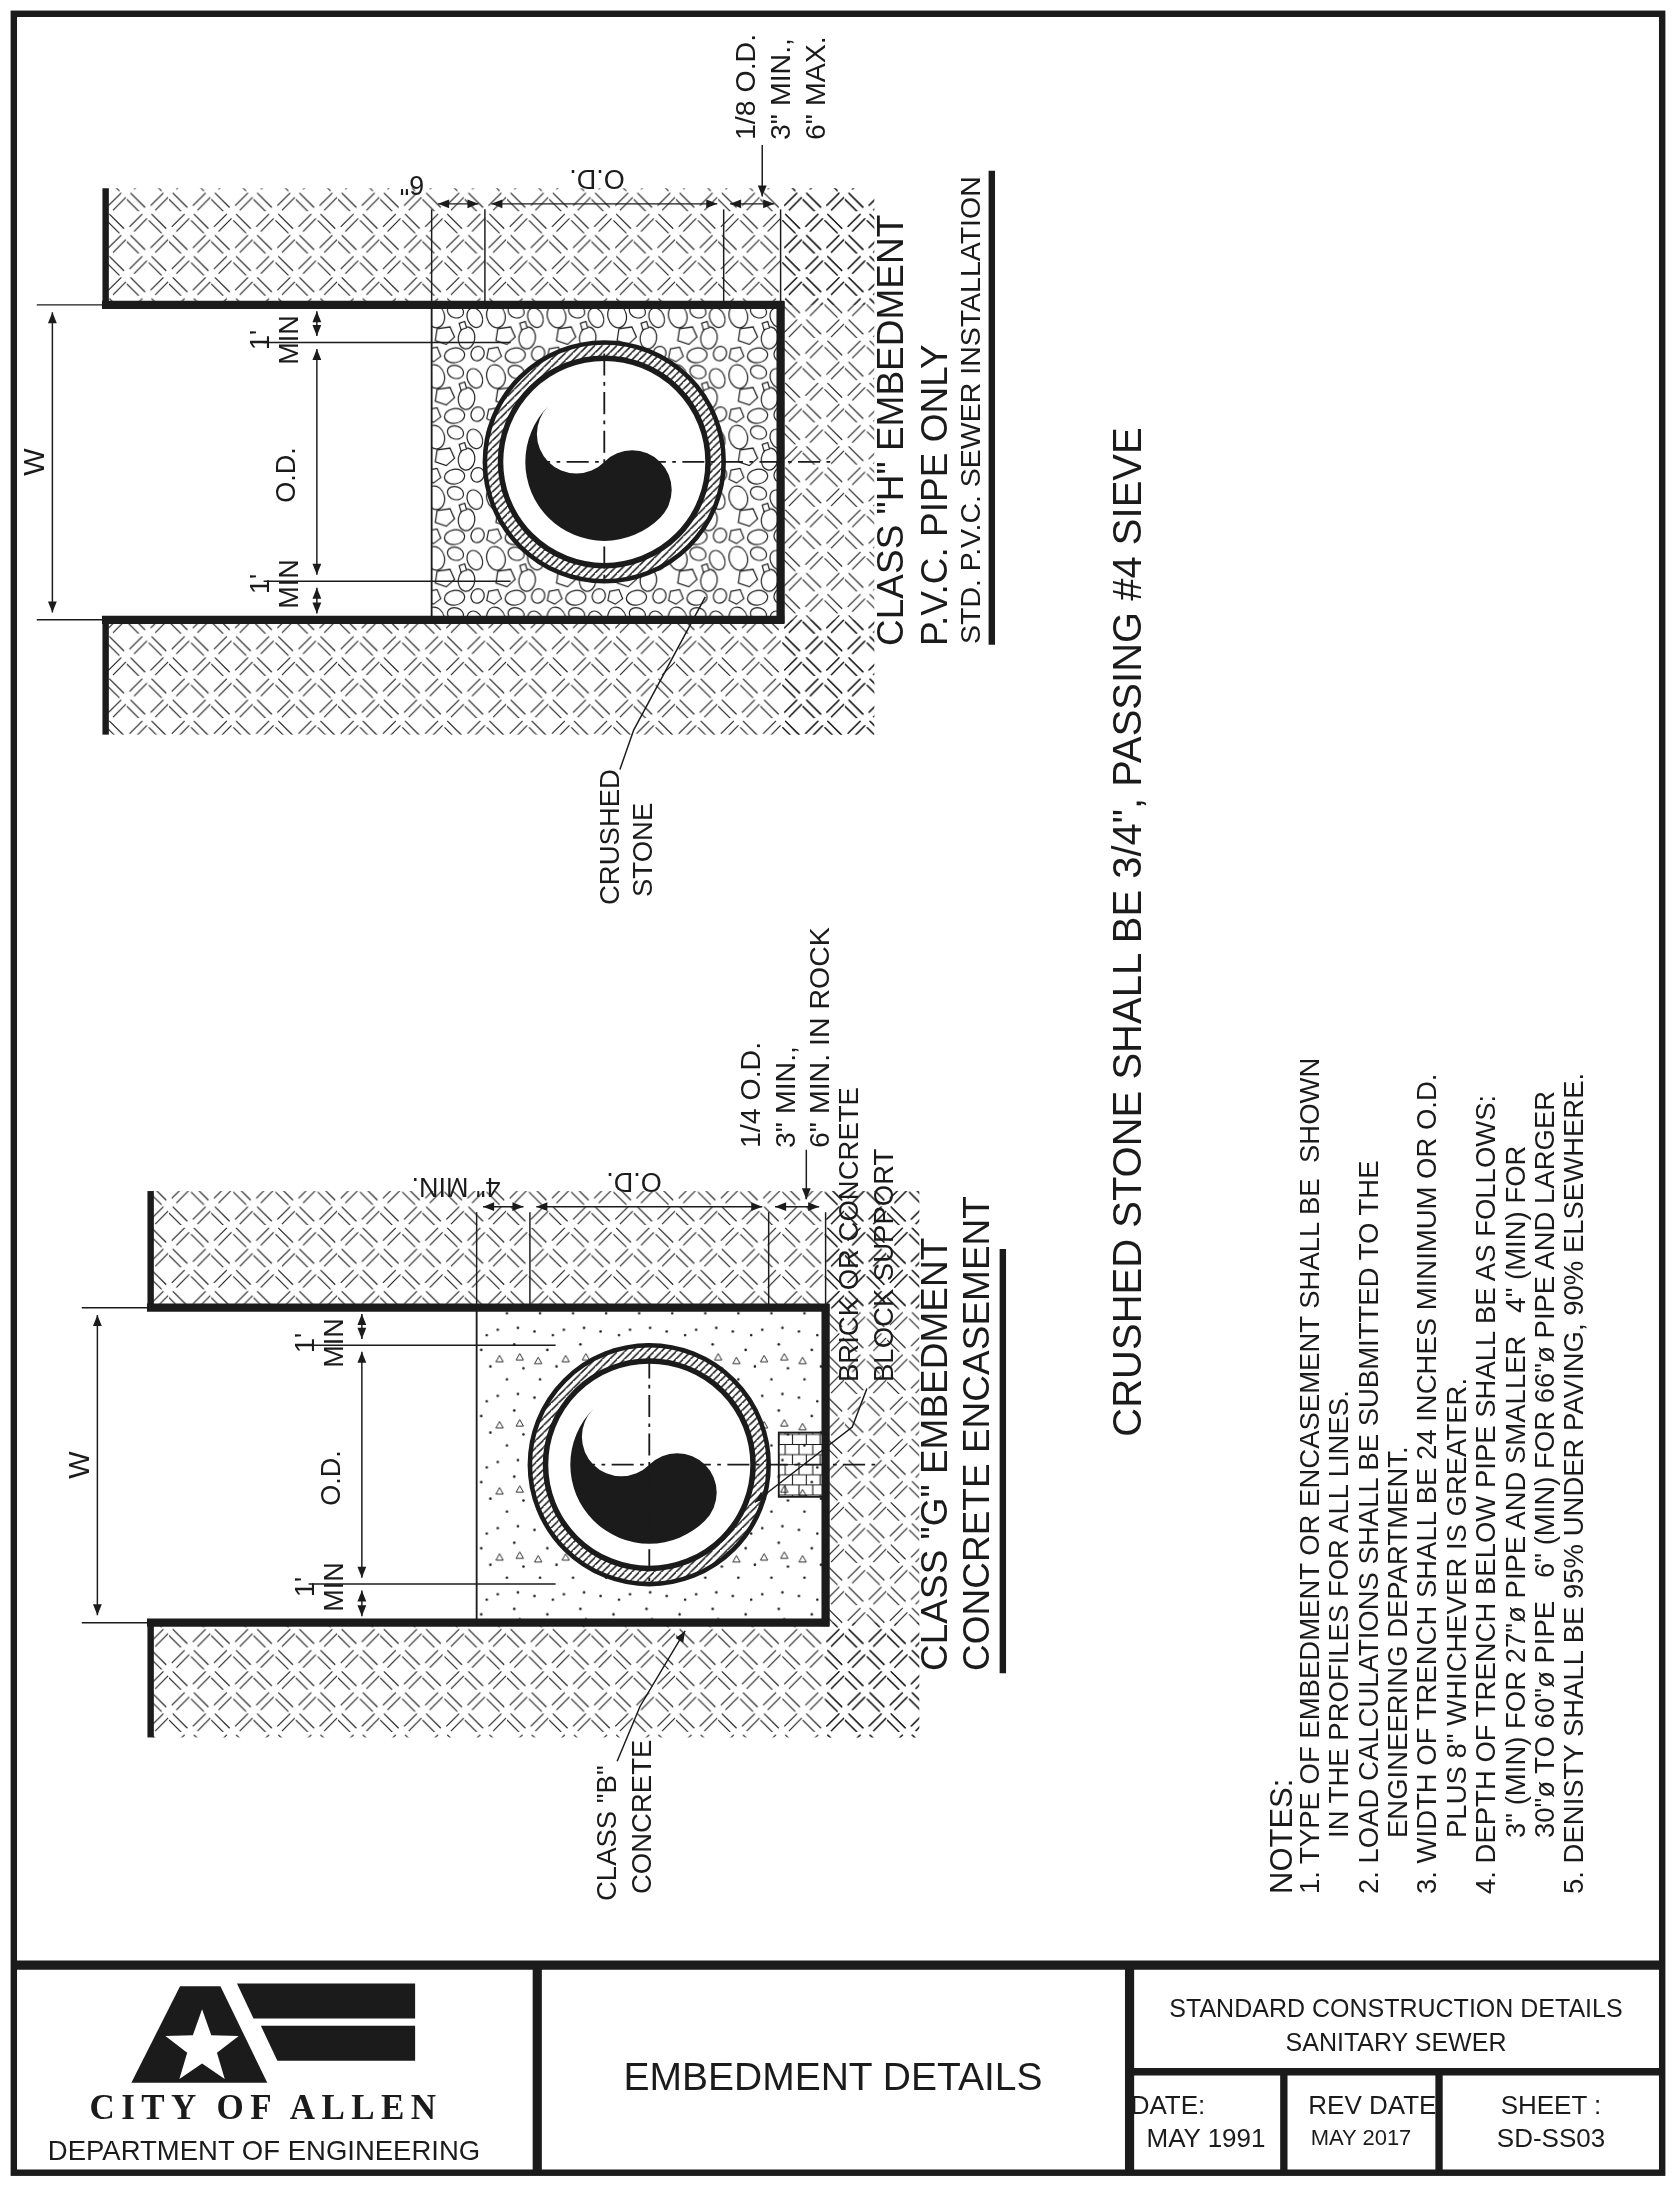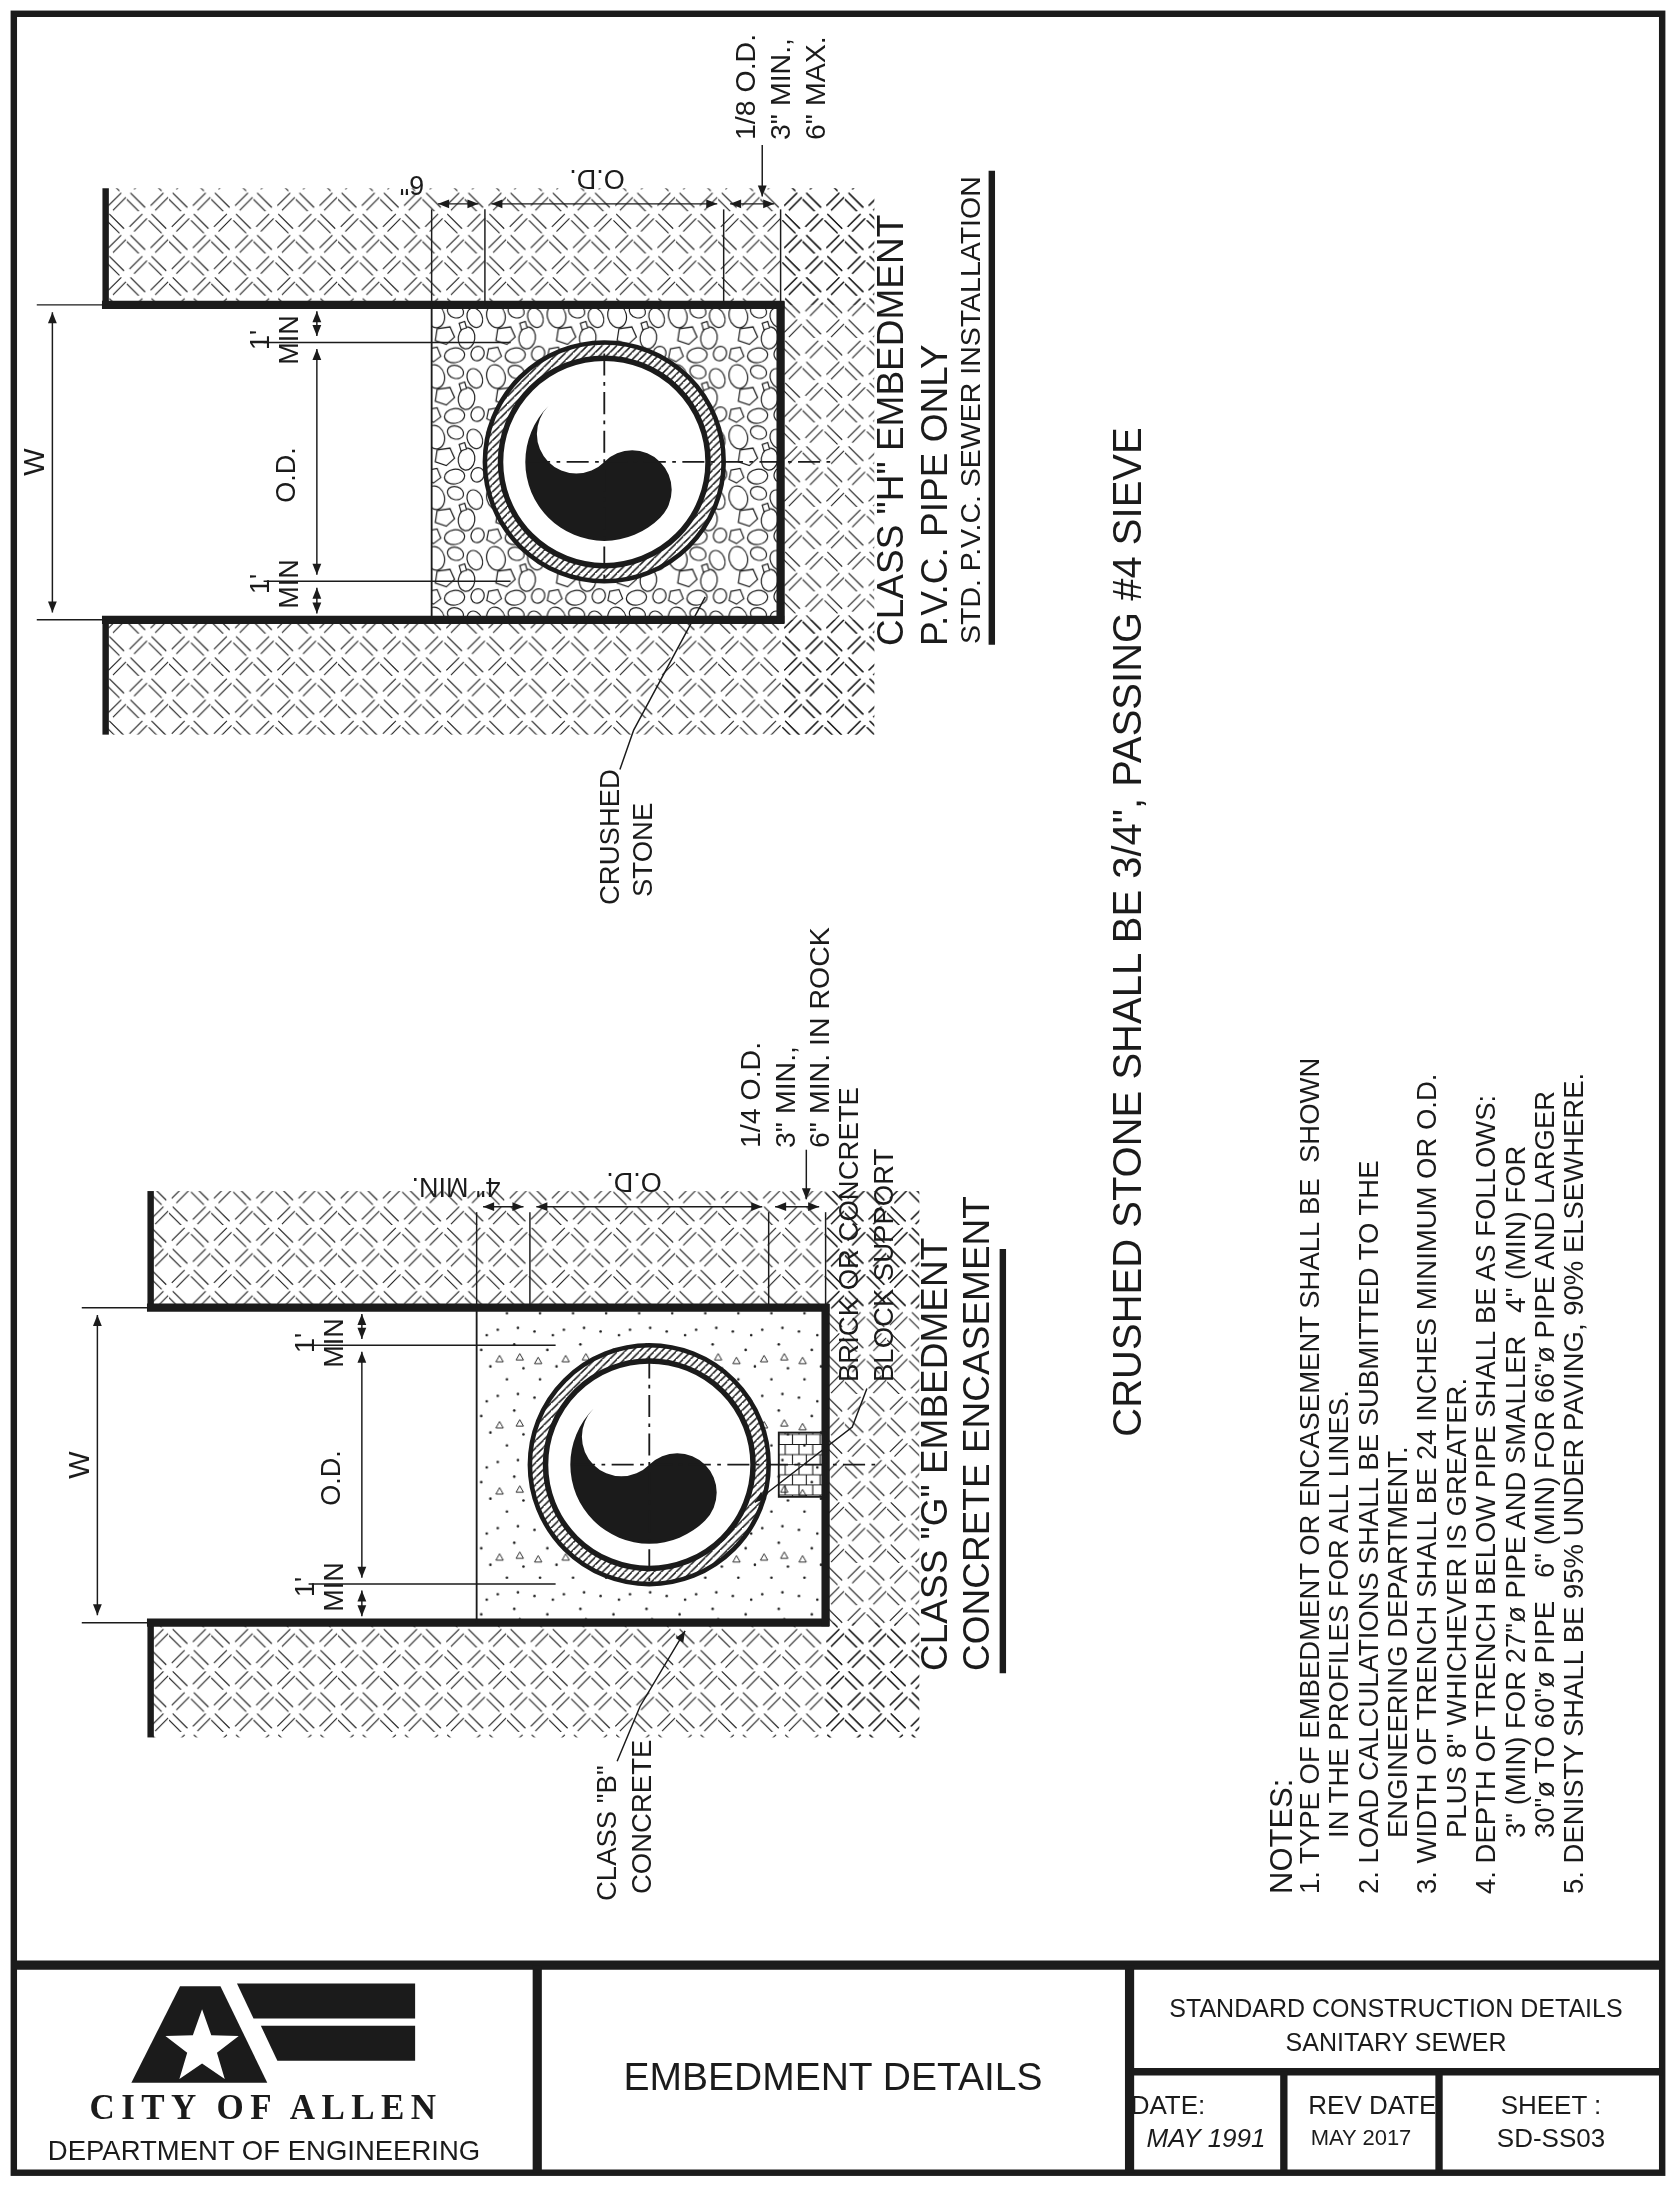--- a/index.html
+++ b/index.html
@@ -239,20 +239,20 @@
 <div class="t b90" style="left:1501px;top:1838px;font-size:27.5px;">3" (MIN) FOR 27"ø PIPE AND SMALLER   4" (MIN) FOR</div>
 <div class="t b90" style="left:1530px;top:1838px;font-size:27.5px;">30"ø TO 60"ø PIPE   6" (MIN) FOR 66"ø PIPE AND LARGER</div>
 <div class="t b90" style="left:1559px;top:1894px;font-size:27.5px;">5. DENISTY SHALL BE 95% UNDER PAVING, 90% ELSEWHERE.</div>
 
 <div class="t ctr serif" style="left:266px;top:2108px;font-size:35px;letter-spacing:6.4px;font-weight:bold;">CITY OF ALLEN</div>
 <div class="t ctr" style="left:264px;top:2151px;font-size:27.5px;">DEPARTMENT OF ENGINEERING</div>
 <div class="t ctr" style="left:833px;top:2077px;font-size:39px;">EMBEDMENT DETAILS</div>
 <div class="t ctr" style="left:1396px;top:2008px;font-size:25px;">STANDARD CONSTRUCTION DETAILS</div>
 <div class="t ctr" style="left:1396px;top:2042px;font-size:25px;text-align:right;">SANITARY SEWER</div>
 <div class="t ctr" style="left:1157px;top:2105px;font-size:26px;margin-left:11px;">DATE:</div>
-<div class="t ctr" style="left:1206px;top:2138px;font-size:26px;font-style:italic;">MAY 1991</div>
+<div class="t ctr" style="left:1206px;top:2138px;font-size:26px;">MAY 1991</div>
 <div class="t ctr" style="left:1376px;top:2105px;font-size:26px;">REV DATE:</div>
 <div class="t ctr" style="left:1361px;top:2138px;font-size:22px;">MAY 2017</div>
 <div class="t ctr" style="left:1551px;top:2105px;font-size:26px;">SHEET :</div>
 <div class="t ctr" style="left:1551px;top:2138px;font-size:26px;">SD-SS03</div>
 
 </div>
 
 
 </body></html>

